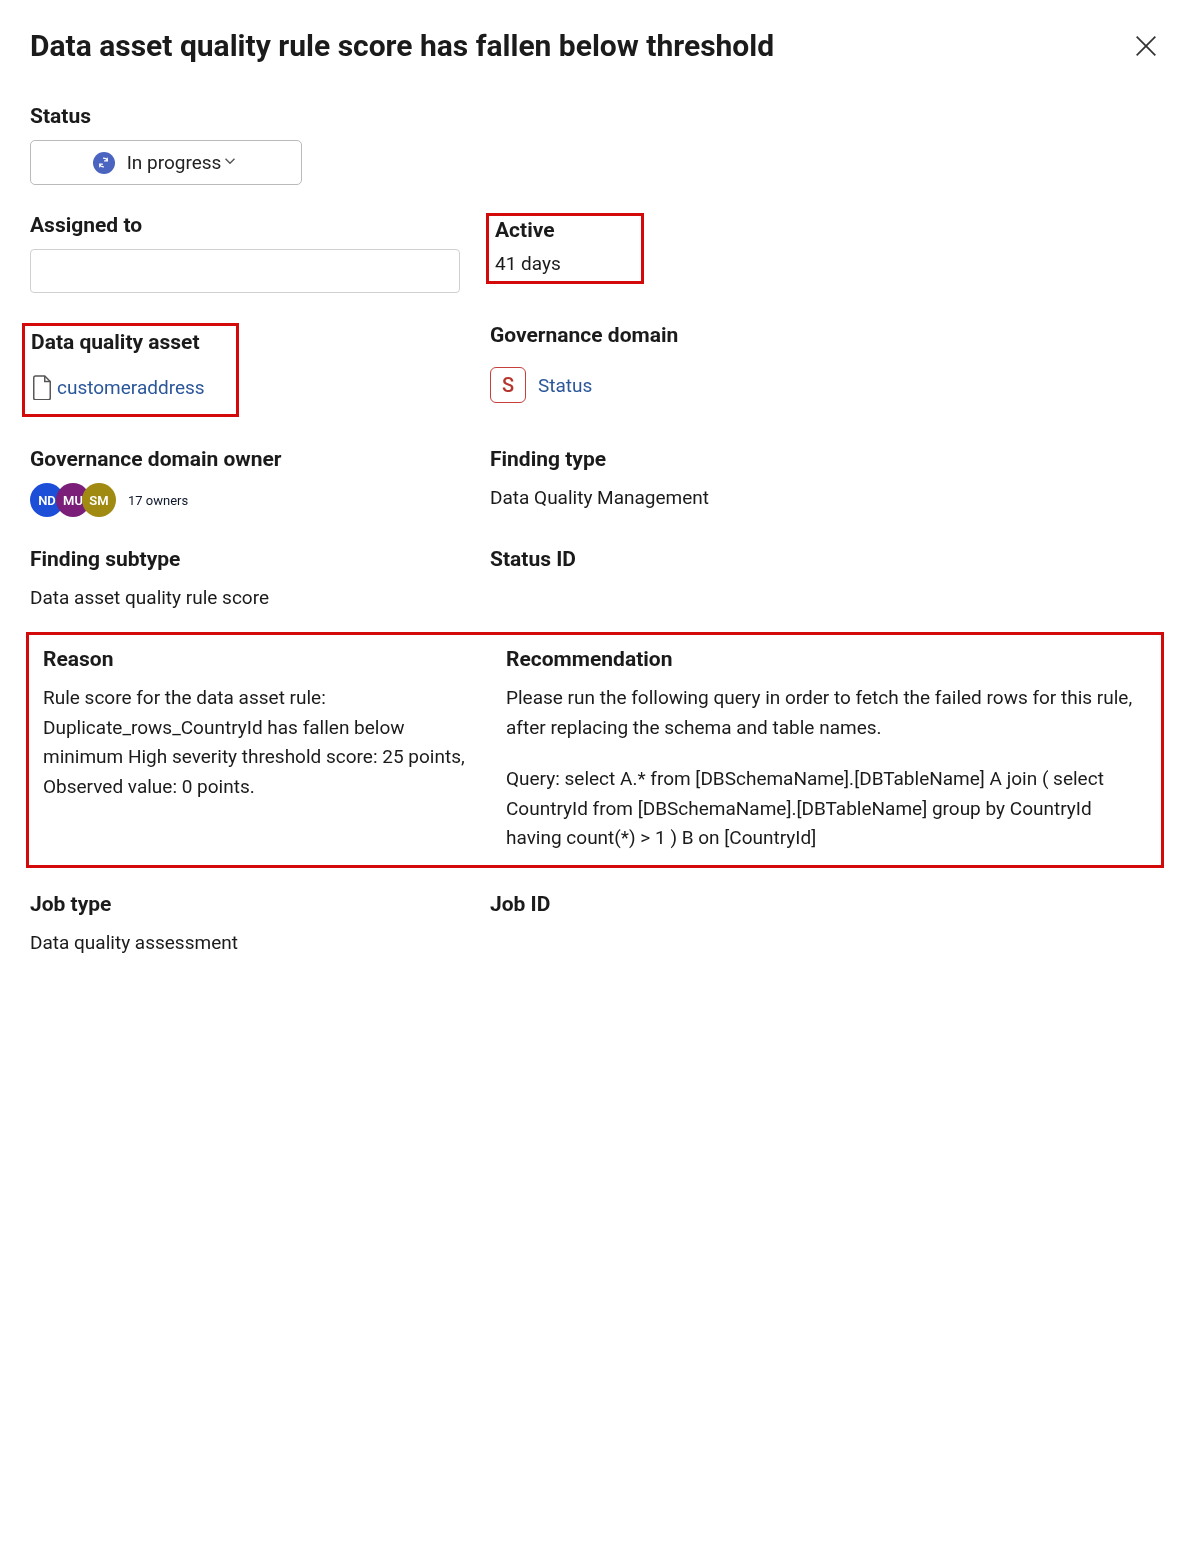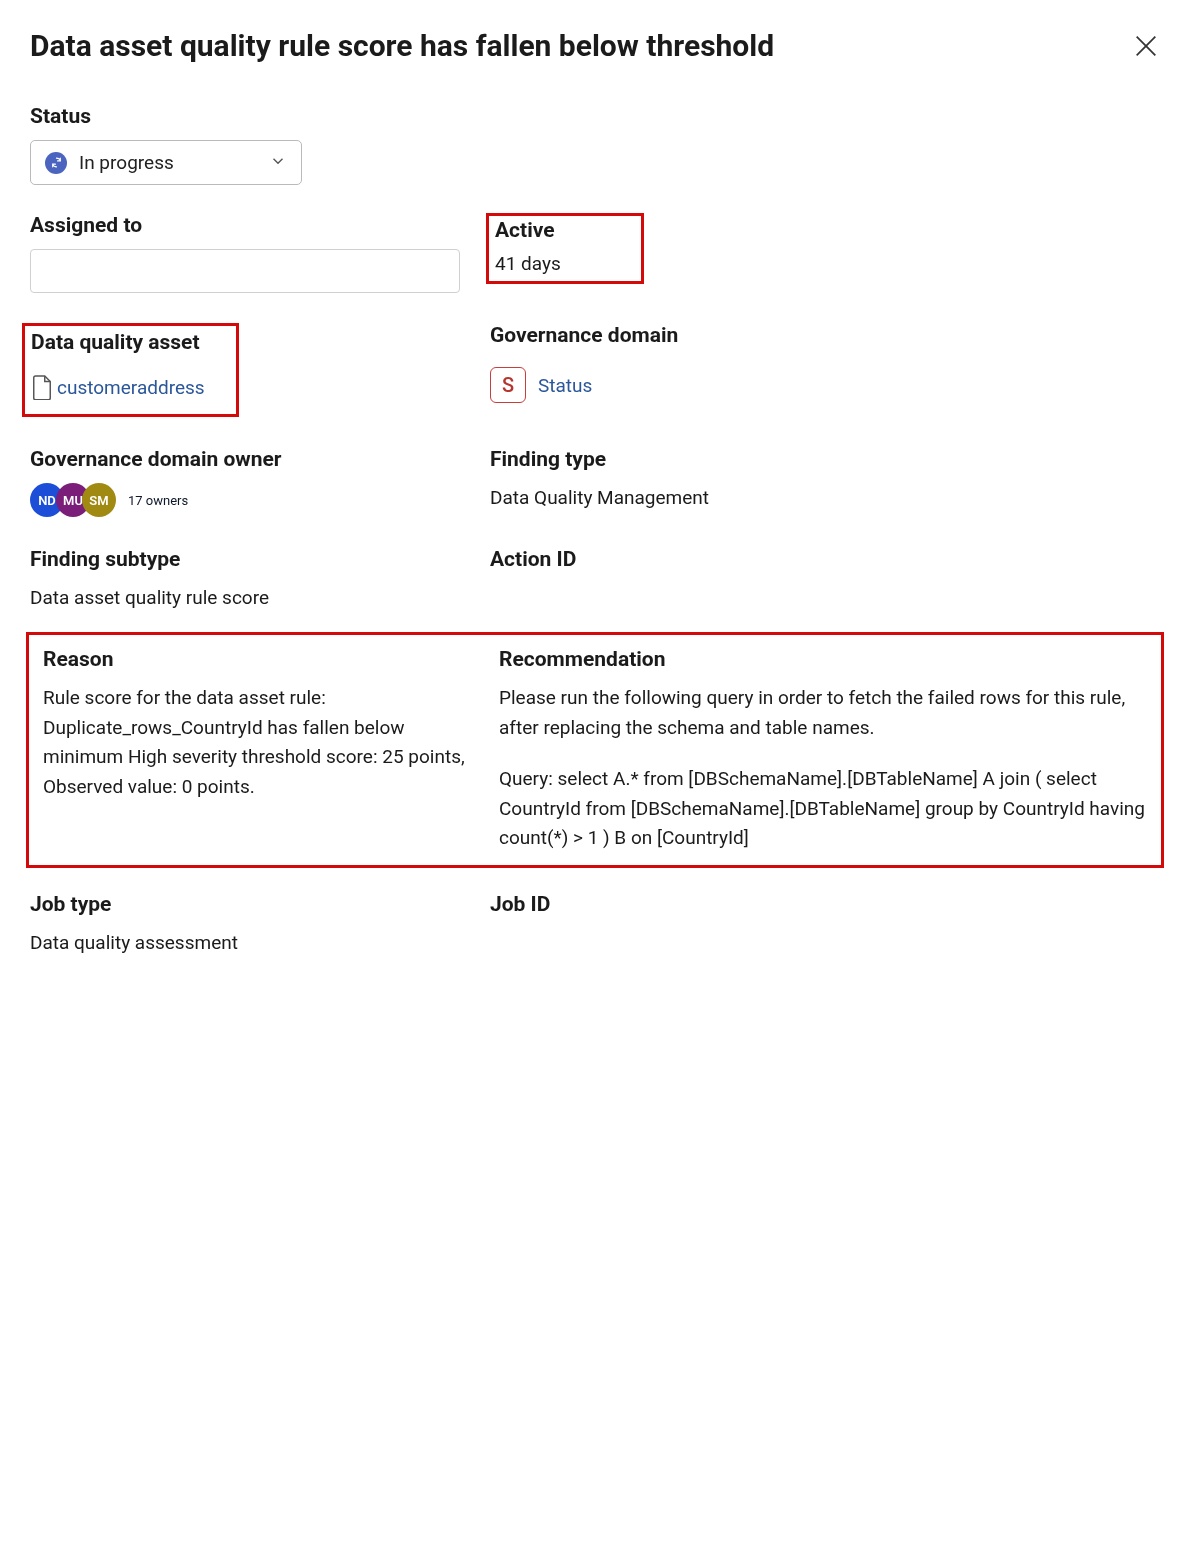--- a/index.html
+++ b/index.html
@@ -37,21 +37,21 @@
   }
 
   .status-block { margin-bottom: 28px; }
   .status-select {
     display: inline-flex;
     align-items: center;
     border: 1px solid #bababa;
     border-radius: 5px;
     padding: 10px 14px;
     width: 272px;
-    justify-content: space-between;
+    justify-content: center;
     cursor: pointer;
     background: #fff;
   }
   .status-left { display: flex; align-items: center; gap: 12px; }
   .status-icon {
     width: 22px; height: 22px; border-radius: 50%;
     background: #4a64c0;
     color: #fff;
     display: flex; align-items: center; justify-content: center;
   }
@@ -132,21 +132,21 @@
   .highlight-box-red.active-box { width: 158px; padding: 2px 8px 6px 6px; margin-left:-4px; }
   .highlight-wide {
     border: 3.5px solid #d40a0a;
     padding: 12px 14px;
     margin: 20px -4px 24px -4px;
   }
 
   .reason-rec-grid {
     display: grid;
     grid-template-columns: 440px 1fr;
-    column-gap: 16px;
+    column-gap: 23px;
   }
 </style>
 </head>
 <body>
 
 <div class="header">
   <div class="page-title">Data asset quality rule score has fallen below threshold</div>
   <div class="close-btn">
     <svg viewBox="0 0 24 24">
       <line x1="4" y1="4" x2="20" y2="20" stroke="currentColor" stroke-width="1.5"></line>
@@ -228,21 +228,21 @@
     <div class="section-label">Finding type</div>
     <div class="value">Data Quality Management</div>
   </div>
 
   <div class="field">
     <div class="section-label">Finding subtype</div>
     <div class="value">Data asset quality rule score</div>
   </div>
 
   <div class="field">
-    <div class="section-label">Action ID</div>
+    <div class="section-label">Status ID</div>
     <div class="value"></div>
   </div>
 
 </div>
 
 <div class="highlight-wide">
   <div class="reason-rec-grid">
     <div class="field">
       <div class="section-label">Reason</div>
       <div class="value">Rule score for the data asset rule: Duplicate_rows_CountryId has fallen below minimum High severity threshold score: 25 points, Observed value: 0 points.</div>

